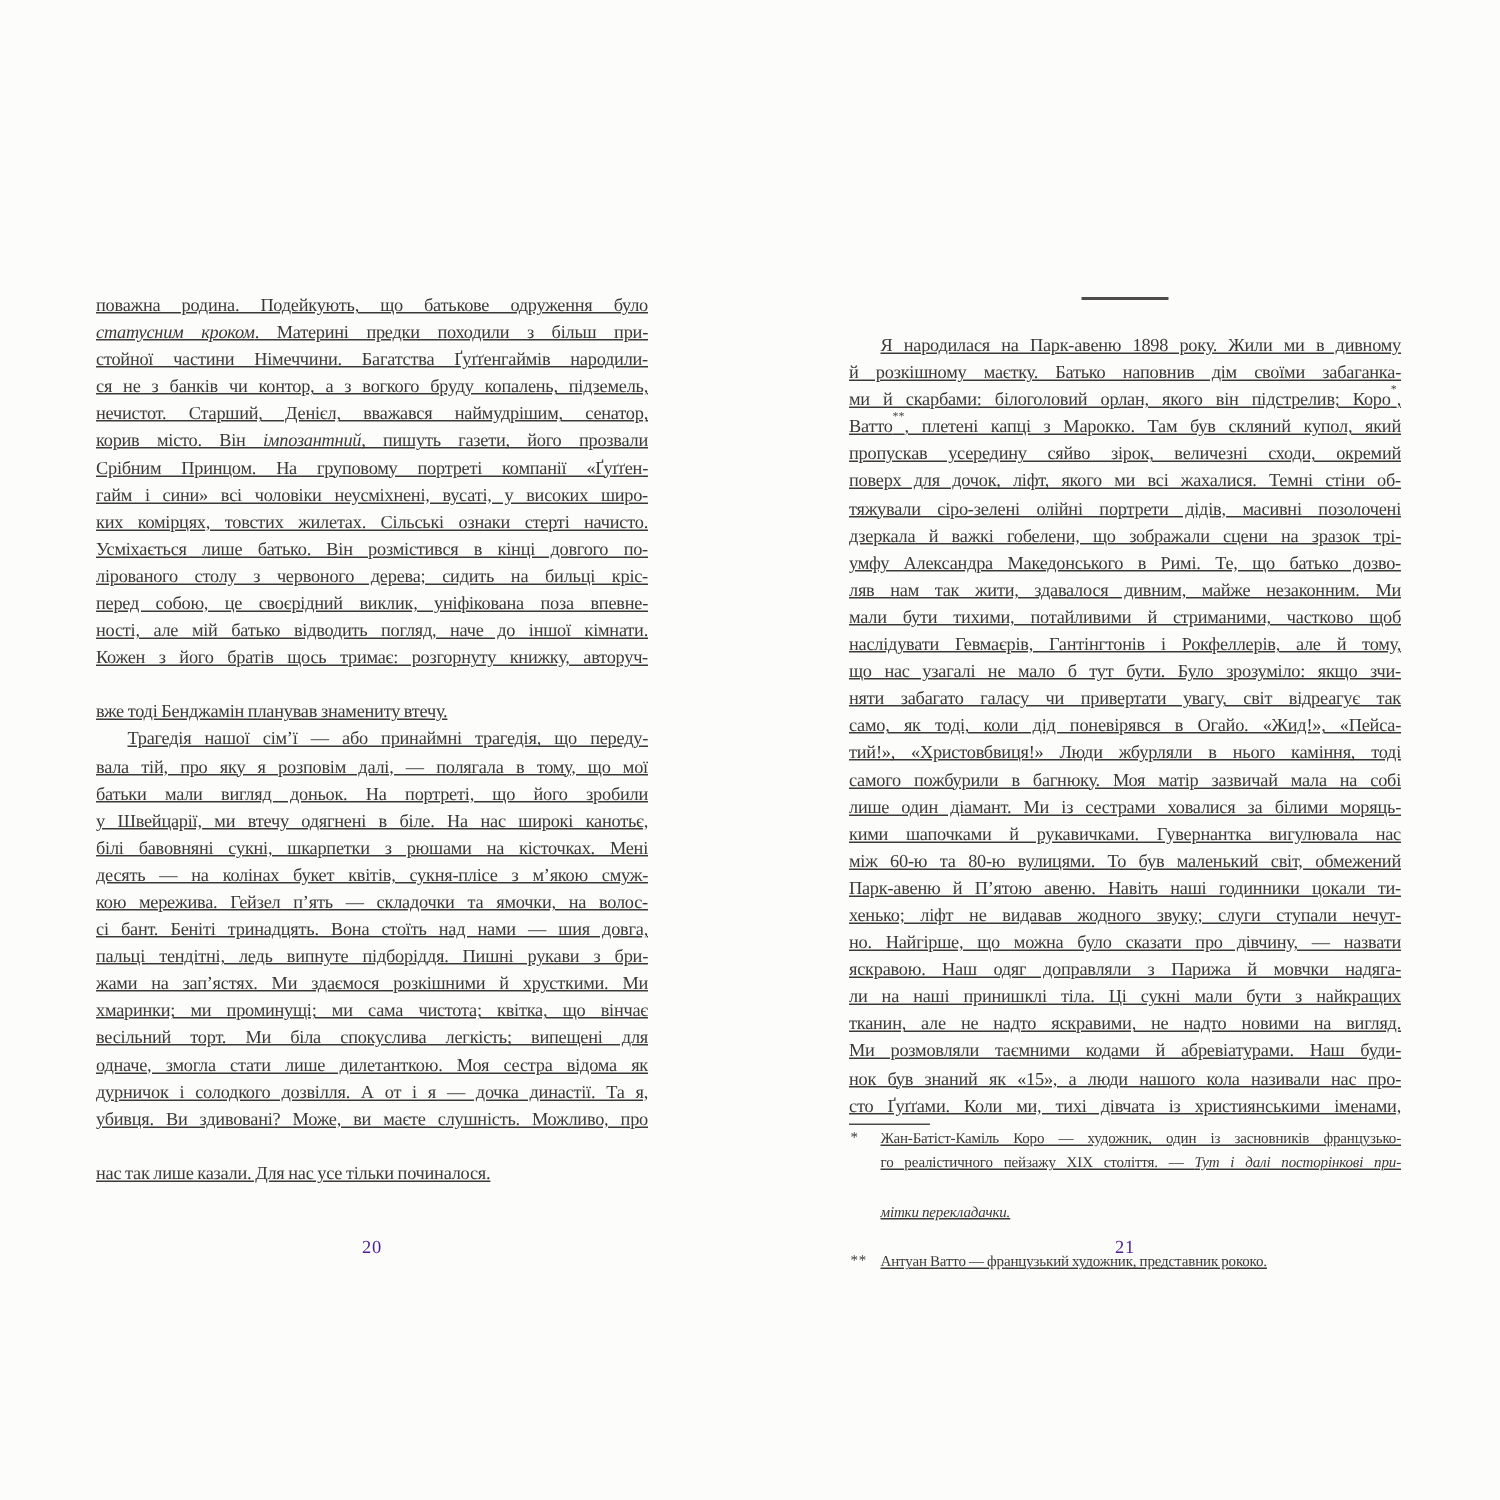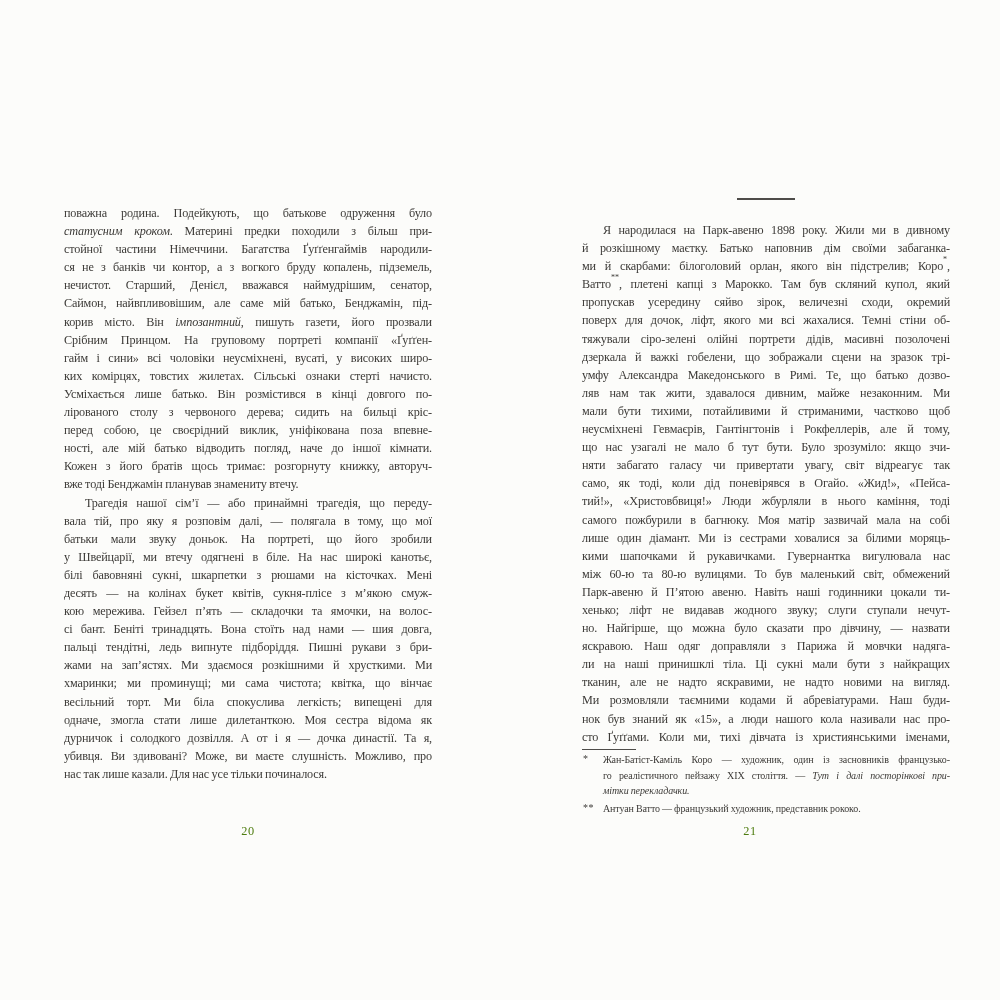--- a/index.html
+++ b/index.html
@@ -6,36 +6,36 @@
   html,body { width:1000px; height:1000px; }
   body {
     background:#fcfcfa;
     font-family:"Liberation Serif","DejaVu Serif",serif;
     color:#3c3a37;
     position:relative;
     overflow:hidden;
   }
   .spread { position:absolute; inset:0; }
   .col { position:absolute; width:368px; }
-  #left-col  { left:64px;  top:204px; }
-  #right-col { left:582px; top:198px; }
+  #left-col  { left:64px;  top:194px;text-decoration:underline; }
+  #right-col { left:566px; top:198px;text-decoration:underline; }
 
   .line {
     font-size:12.2px;
     line-height:18.1px;
     letter-spacing:-0.15px;
     word-spacing:-0.4px;
     text-align:justify;
     text-align-last:justify;
     -moz-text-align-last:justify;
     height:18.1px;
     overflow:visible;
     white-space:nowrap;
   }
-  .line.last { text-align-last:left; -moz-text-align-last:left; }
+  .line.last { text-align-last:left;margin-top:18px; -moz-text-align-last:left; }
   .line.indent { padding-left:21px; }
   em { font-style:italic; }
   sup { font-size:8px; line-height:0; position:relative; top:-3.5px; letter-spacing:0; }
 
   .section-rule {
     width:58px; height:2px; background:#4e4c49;
     margin:0 auto 21px auto;
   }
 
   .footnote-sep {
@@ -53,50 +53,49 @@
     font-size:10px;
     line-height:15.4px;
     height:15.4px;
     letter-spacing:-0.1px;
     word-spacing:-0.3px;
   }
 
   .pagenum {
     position:absolute; top:824px; width:368px;
     text-align:center; font-size:12.3px; letter-spacing:0.6px;
-    color:#4d7c0f;
+    color:#4c1d95;
   }
   #pagenum-left  { left:64px; }
   #pagenum-right { left:566px; }
 </style>
 </head>
 <body>
 
 <div class="spread">
 
   <div class="col" id="left-col">
       <div class="line"><span>поважна родина. Подейкують, що батькове одруження було</span></div>
       <div class="line"><em>статусним кроком</em><span>. Материні предки походили з більш при-</span></div>
       <div class="line"><span>стойної частини Німеччини. Багатства Ґуґґенгаймів народили-</span></div>
       <div class="line"><span>ся не з банків чи контор, а з вогкого бруду копалень, підземель,</span></div>
       <div class="line"><span>нечистот. Старший, Денієл, вважався наймудрішим, сенатор,</span></div>
-      <div class="line"><span>Саймон, найвпливовішим, але саме мій батько, Бенджамін, під-</span></div>
       <div class="line"><span>корив місто. Він </span><em>імпозантний</em><span>, пишуть газети, його прозвали</span></div>
       <div class="line"><span>Срібним Принцом. На груповому портреті компанії «Ґуґґен-</span></div>
       <div class="line"><span>гайм і сини» всі чоловіки неусміхнені, вусаті, у високих широ-</span></div>
       <div class="line"><span>ких комірцях, товстих жилетах. Сільські ознаки стерті начисто.</span></div>
       <div class="line"><span>Усміхається лише батько. Він розмістився в кінці довгого по-</span></div>
       <div class="line"><span>лірованого столу з червоного дерева; сидить на бильці кріс-</span></div>
       <div class="line"><span>перед собою, це своєрідний виклик, уніфікована поза впевне-</span></div>
       <div class="line"><span>ності, але мій батько відводить погляд, наче до іншої кімнати.</span></div>
       <div class="line"><span>Кожен з його братів щось тримає: розгорнуту книжку, авторуч-</span></div>
       <div class="line last"><span>вже тоді Бенджамін планував знамениту втечу.</span></div>
       <div class="line indent"><span>Трагедія нашої сім’ї — або принаймні трагедія, що переду-</span></div>
       <div class="line"><span>вала тій, про яку я розповім далі, — полягала в тому, що мої</span></div>
-      <div class="line"><span>батьки мали звуку доньок. На портреті, що його зробили</span></div>
+      <div class="line"><span>батьки мали вигляд доньок. На портреті, що його зробили</span></div>
       <div class="line"><span>у Швейцарії, ми втечу одягнені в біле. На нас широкі канотьє,</span></div>
       <div class="line"><span>білі бавовняні сукні, шкарпетки з рюшами на кісточках. Мені</span></div>
       <div class="line"><span>десять — на колінах букет квітів, сукня-плісе з м’якою смуж-</span></div>
       <div class="line"><span>кою мережива. Гейзел п’ять — складочки та ямочки, на волос-</span></div>
       <div class="line"><span>сі бант. Беніті тринадцять. Вона стоїть над нами — шия довга,</span></div>
       <div class="line"><span>пальці тендітні, ледь випнуте підборіддя. Пишні рукави з бри-</span></div>
       <div class="line"><span>жами на зап’ястях. Ми здаємося розкішними й хрусткими. Ми</span></div>
       <div class="line"><span>хмаринки; ми проминущі; ми сама чистота; квітка, що вінчає</span></div>
       <div class="line"><span>весільний торт. Ми біла спокуслива легкість; випещені для</span></div>
       <div class="line"><span>одначе, змогла стати лише дилетанткою. Моя сестра відома як</span></div>
@@ -112,21 +111,21 @@
         <div class="line"><span>й розкішному маєтку. Батько наповнив дім своїми забаганка-</span></div>
         <div class="line"><span>ми й скарбами: білоголовий орлан, якого він підстрелив; Коро</span><sup>*</sup><span>,</span></div>
         <div class="line"><span>Ватто</span><sup>**</sup><span>, плетені капці з Марокко. Там був скляний купол, який</span></div>
         <div class="line"><span>пропускав усередину сяйво зірок, величезні сходи, окремий</span></div>
         <div class="line"><span>поверх для дочок, ліфт, якого ми всі жахалися. Темні стіни об-</span></div>
         <div class="line"><span>тяжували сіро-зелені олійні портрети дідів, масивні позолочені</span></div>
         <div class="line"><span>дзеркала й важкі гобелени, що зображали сцени на зразок трі-</span></div>
         <div class="line"><span>умфу Александра Македонського в Римі. Те, що батько дозво-</span></div>
         <div class="line"><span>ляв нам так жити, здавалося дивним, майже незаконним. Ми</span></div>
         <div class="line"><span>мали бути тихими, потайливими й стриманими, частково щоб</span></div>
-        <div class="line"><span>неусміхнені Гевмаєрів, Гантінгтонів і Рокфеллерів, але й тому,</span></div>
+        <div class="line"><span>наслідувати Гевмаєрів, Гантінгтонів і Рокфеллерів, але й тому,</span></div>
         <div class="line"><span>що нас узагалі не мало б тут бути. Було зрозуміло: якщо зчи-</span></div>
         <div class="line"><span>няти забагато галасу чи привертати увагу, світ відреагує так</span></div>
         <div class="line"><span>само, як тоді, коли дід поневірявся в Огайо. «Жид!», «Пейса-</span></div>
         <div class="line"><span>тий!», «Христовбвиця!» Люди жбурляли в нього каміння, тоді</span></div>
         <div class="line"><span>самого пожбурили в багнюку. Моя матір зазвичай мала на собі</span></div>
         <div class="line"><span>лише один діамант. Ми із сестрами ховалися за білими моряць-</span></div>
         <div class="line"><span>кими шапочками й рукавичками. Гувернантка вигулювала нас</span></div>
         <div class="line"><span>між 60-ю та 80-ю вулицями. То був маленький світ, обмежений</span></div>
         <div class="line"><span>Парк-авеню й П’ятою авеню. Навіть наші годинники цокали ти-</span></div>
         <div class="line"><span>хенько; ліфт не видавав жодного звуку; слуги ступали нечут-</span></div>

